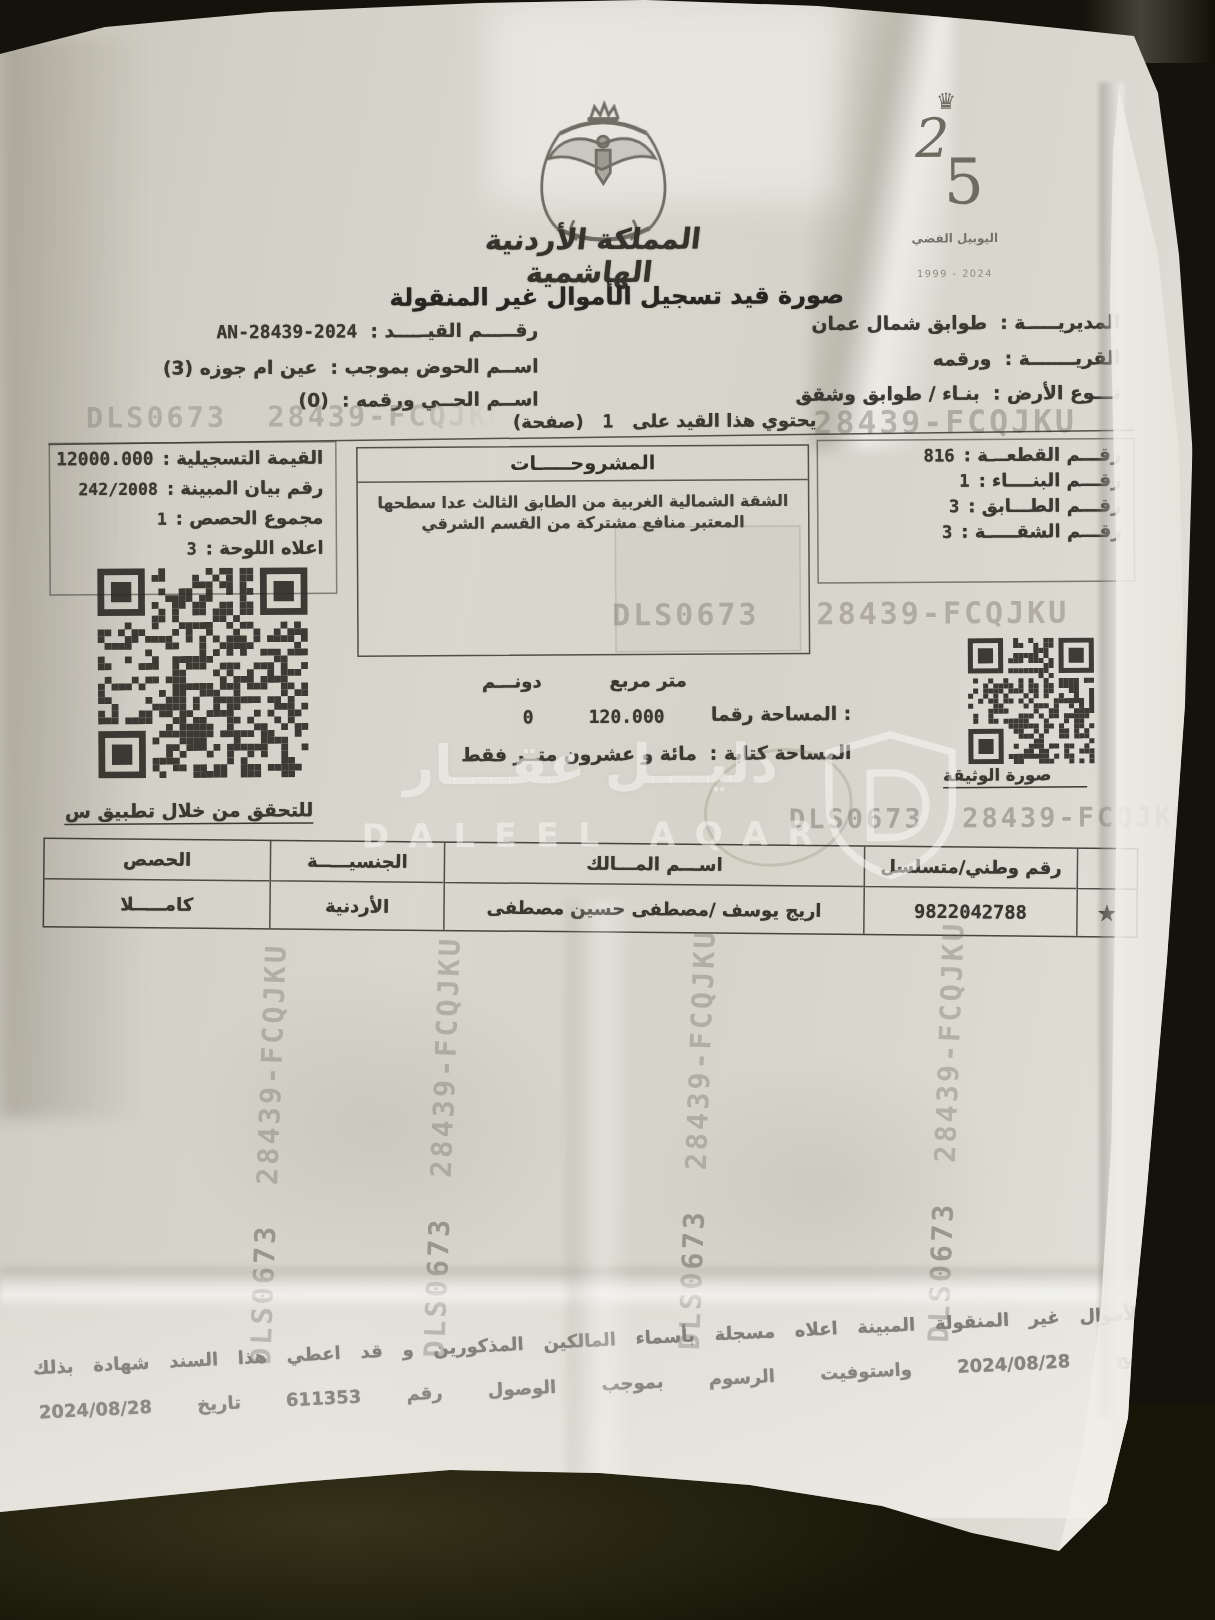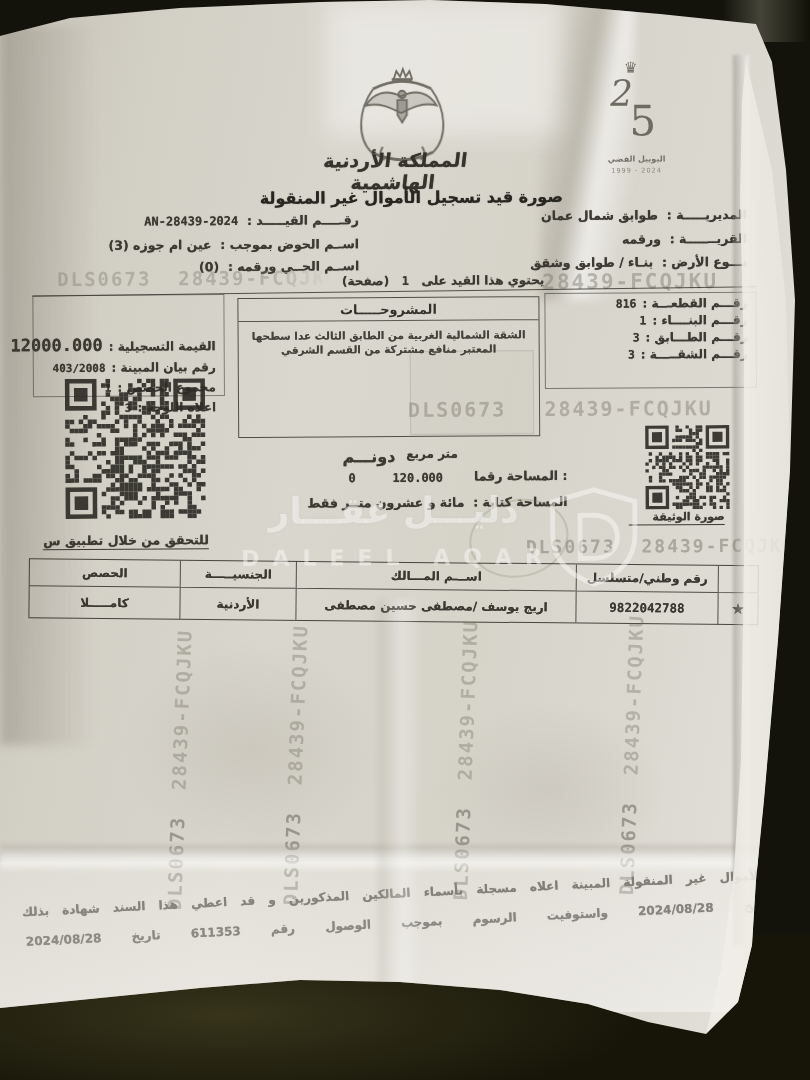--- a/index.html
+++ b/index.html
@@ -87,21 +87,21 @@
     border:2px solid rgba(108,124,88,.22);transform:rotate(-12deg);}
   .showthrough{position:absolute;left:410px;top:351px;width:122px;height:82px;
     border:1px solid rgba(80,78,66,.16);background:rgba(130,128,112,.05);}
   .footer-line{position:absolute;direction:rtl;text-align:right;font-weight:700;font-size:12px;
     color:#46433a;white-space:nowrap;text-shadow:0 0 .7px rgba(70,67,58,.75);}
   .jub{position:absolute;left:598px;top:64px;width:80px;text-align:center;color:#6e6b60;}
   .jub .two{position:absolute;left:14px;top:10px;font-family:"DejaVu Serif",serif;font-style:italic;font-size:36px;}
   .jub .five{position:absolute;left:33px;top:34px;font-family:"DejaVu Serif",serif;font-size:42px;}
   .jub .crown{position:absolute;left:28px;top:-4px;font-size:15px;letter-spacing:2px;}
   .jub .cap{position:absolute;left:0;top:92px;width:80px;font-size:8px;font-weight:700;color:#75726a;}
-  .jub .yrs{position:absolute;left:0;top:104px;width:80px;font-size:6.5px;letter-spacing:1px;color:#8b887d;}
+  .jub .yrs{position:absolute;left:0;top:116px;width:80px;font-size:6.5px;letter-spacing:1px;color:#8b887d;}
 </style>
 </head>
 <body>
 
 <div class="abs bg-bottom"></div>
 <div class="abs bg-topright"></div>
 
 <div class="abs paper">
 
   <div class="abs crease crease-v1"></div>
@@ -174,25 +174,25 @@
     <div class="wm" style="left:58px;top:266px;font-size:19px;color:rgba(120,117,107,.38);">
       <span>DLS0673</span>&nbsp;&nbsp;<span class="fade-r">28439-FCQJKU</span>
     </div>
     <div class="wm" style="left:543px;top:271px;font-size:21px;color:rgba(122,119,108,.45);">28439-FCQJKU</div>
 
     <div class="abs" style="left:33px;top:291px;width:724px;border-top:1.6px solid rgba(50,48,42,.8);transform:rotate(-.4deg);"></div>
 
     <div class="boxed" style="left:33px;top:293px;width:190px;height:100px;">
       <div class="rrow">
         <span>القيمة التسجيلية :</span>
-        <span class="num" style="font-size:17px;margin-top:36px;">12000.000</span>
+        <span class="num" style="font-size:12px;">12000.000</span>
       </div>
       <div class="rrow">
         <span>رقم بيان المبينة :</span>
-        <span class="num" style="font-size:11px;">403/2008</span>
+        <span class="num" style="font-size:11px;">242/2008</span>
       </div>
       <div class="rrow">
         <span>مجموع الحصص :</span>
         <span class="num" style="font-size:11px;">1</span>
       </div>
       <div class="rrow">
         <span>اعلاه اللوحة :</span>
         <span class="num" style="font-size:11px;">3</span>
       </div>
     </div>
@@ -593,21 +593,21 @@
           <rect x="79.03" y="1.61" width="19.35" height="19.35" fill="none" stroke="#2b2a24" stroke-width="3.23"></rect>
           <rect x="83.87" y="6.45" width="9.68" height="9.68"></rect>
           <rect x="1.61" y="79.03" width="19.35" height="19.35" fill="none" stroke="#2b2a24" stroke-width="3.23"></rect>
           <rect x="6.45" y="83.87" width="9.68" height="9.68"></rect>
         </svg></div>
 
     <div class="wm" style="left:408px;top:398px;font-size:20px;color:rgba(118,115,105,.42);">
       <span>DLS0673</span><span style="display:inline-block;width:38px;"></span><span>28439-FCQJKU</span>
     </div>
 
-    <div class="fld" style="left:342px;top:447px;font-size:16px;">دونـــم</div>
+    <div class="fld" style="left:321px;top:447px;font-size:12px;">دونـــم</div>
     <div class="fld" style="left:406px;top:447px;font-size:12px;">متر مربع</div>
     <div class="fld" style="right:243px;top:469px;">المساحة رقما :</div>
     <div class="fld num" style="left:392px;top:471px;font-size:12px;">120.000</div>
     <div class="fld num" style="left:348px;top:471px;font-size:12px;">0</div>
     <div class="fld" style="right:243px;top:495px;direction:rtl;">
       <span>المساحة كتابة :</span>&nbsp;
       <span>مائة   و عشرون متــر فقط</span>
     </div>
 
     <div class="qr" style="left:643px;top:427px;width:88px;height:84px;"><svg viewBox="0 0 100 100" width="100%" height="100%" fill="#2b2a24" opacity=".9">
@@ -829,21 +829,21 @@
           <rect x="80.00" y="96.00" width="4.00" height="4.00"></rect>
           <rect x="88.00" y="96.00" width="4.00" height="4.00"></rect>
           <rect x="96.00" y="96.00" width="4.00" height="4.00"></rect>
           <rect x="2.00" y="2.00" width="24.00" height="24.00" fill="none" stroke="#2b2a24" stroke-width="4.00"></rect>
           <rect x="8.00" y="8.00" width="12.00" height="12.00"></rect>
           <rect x="74.00" y="2.00" width="24.00" height="24.00" fill="none" stroke="#2b2a24" stroke-width="4.00"></rect>
           <rect x="80.00" y="8.00" width="12.00" height="12.00"></rect>
           <rect x="2.00" y="74.00" width="24.00" height="24.00" fill="none" stroke="#2b2a24" stroke-width="4.00"></rect>
           <rect x="8.00" y="80.00" width="12.00" height="12.00"></rect>
         </svg></div>
-    <div class="fld underln" style="left:628px;top:512px;width:96px;text-align:right;font-size:11px;">صورة الوثيقة</div>
+    <div class="fld underln" style="left:628px;top:512px;width:96px;text-align:left;font-size:11px;">صورة الوثيقة</div>
 
     <div class="stamp-ellipse"></div>
 
     <div class="wm" style="left:525px;top:537px;font-size:18px;color:rgba(115,112,102,.48);">
       <span>DLS0673</span>&nbsp;&nbsp;<span>28439-FCQJKU</span>
     </div>
 
     <div class="fld underln" style="right:602px;top:531px;direction:rtl;">للتحقق من خلال تطبيق س</div>
 
     <div class="otable">

